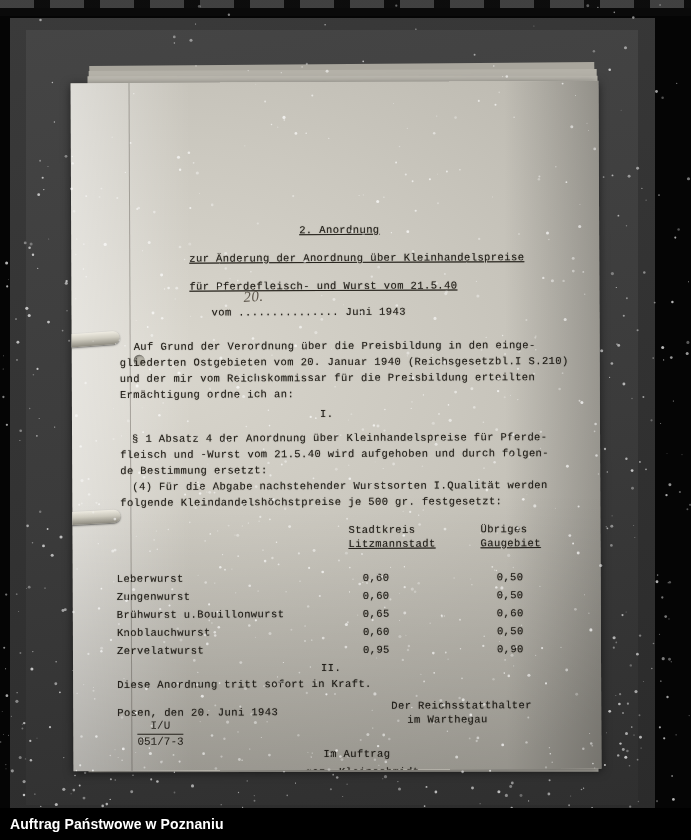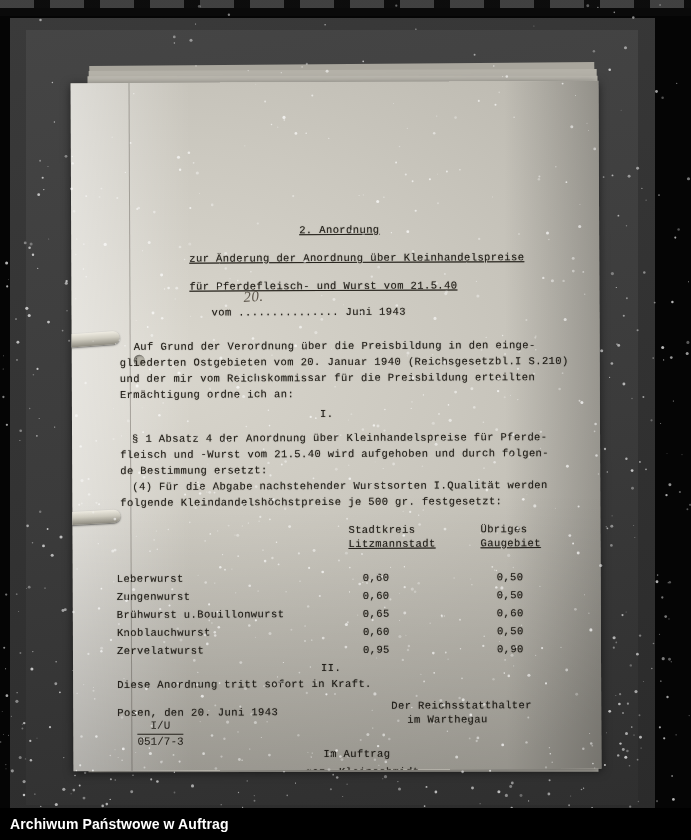--- a/index.html
+++ b/index.html
@@ -1197,16 +1197,16 @@
         <circle cx="384.9" cy="409.5" r="0.74" opacity="0.88"></circle>
         <circle cx="569.1" cy="805.2" r="0.94" opacity="0.61"></circle>
         <circle cx="173.5" cy="754.9" r="0.93" opacity="0.62"></circle>
         <circle cx="521.0" cy="795.5" r="1.47" opacity="0.38"></circle>
         <circle cx="637.6" cy="168.3" r="1.48" opacity="0.67"></circle>
         <circle cx="181.0" cy="639.9" r="1.48" opacity="0.36"></circle>
       </g>
   </svg>
 
   <div class="watermark">
-    <span>Archiwum Państwowe w Auftrag</span>
+    <span>Auftrag Państwowe w Poznaniu</span>
   </div>
 
 </div>
 
 </body></html>

